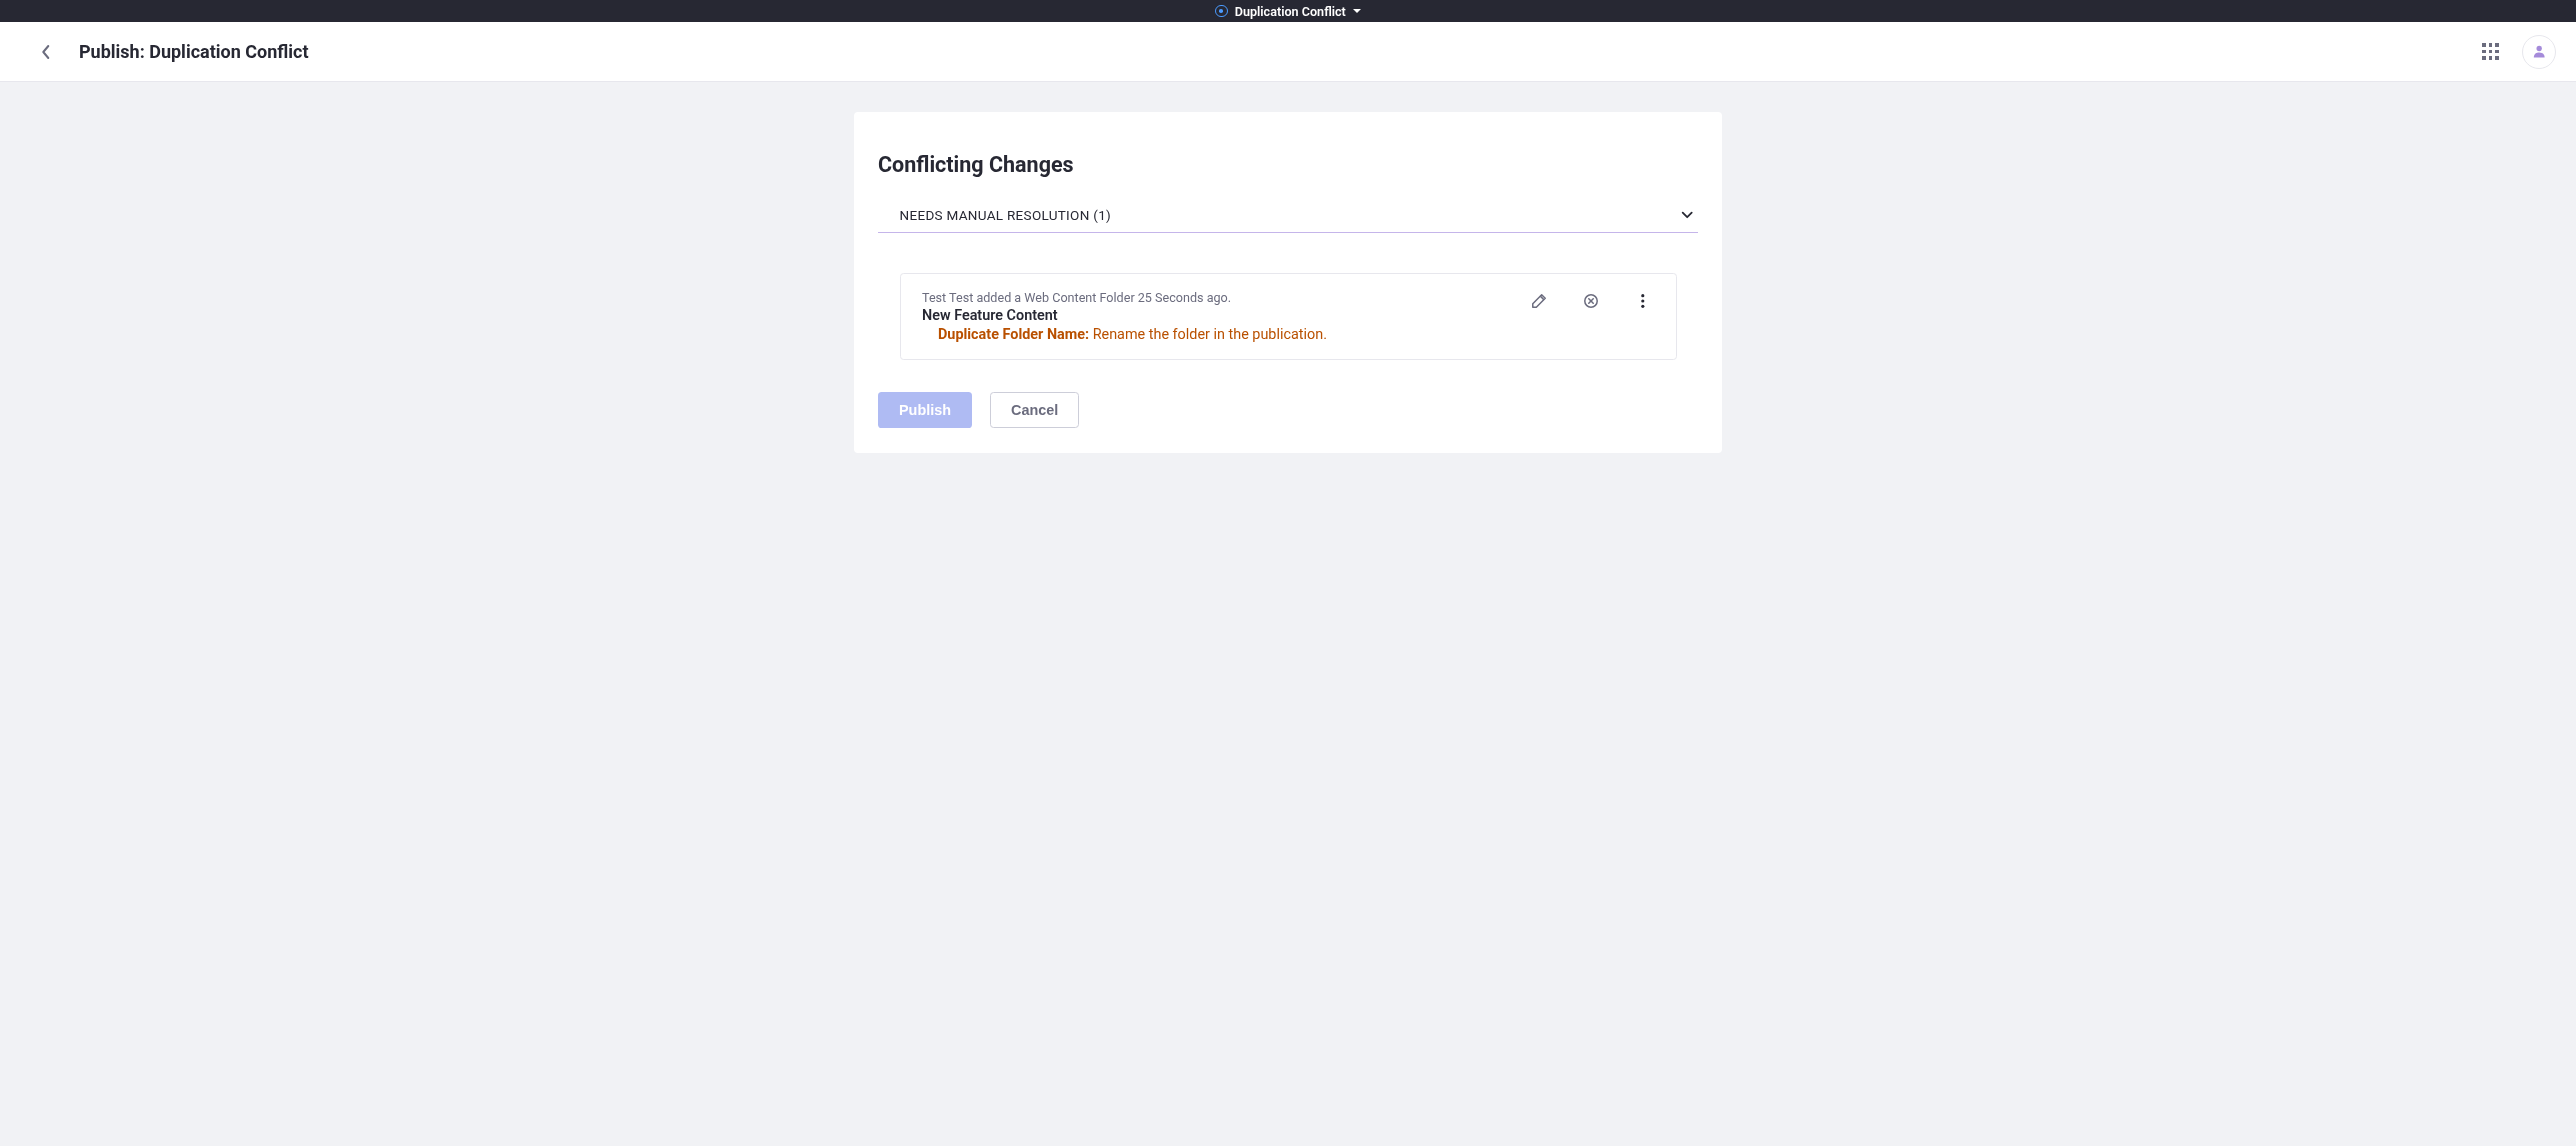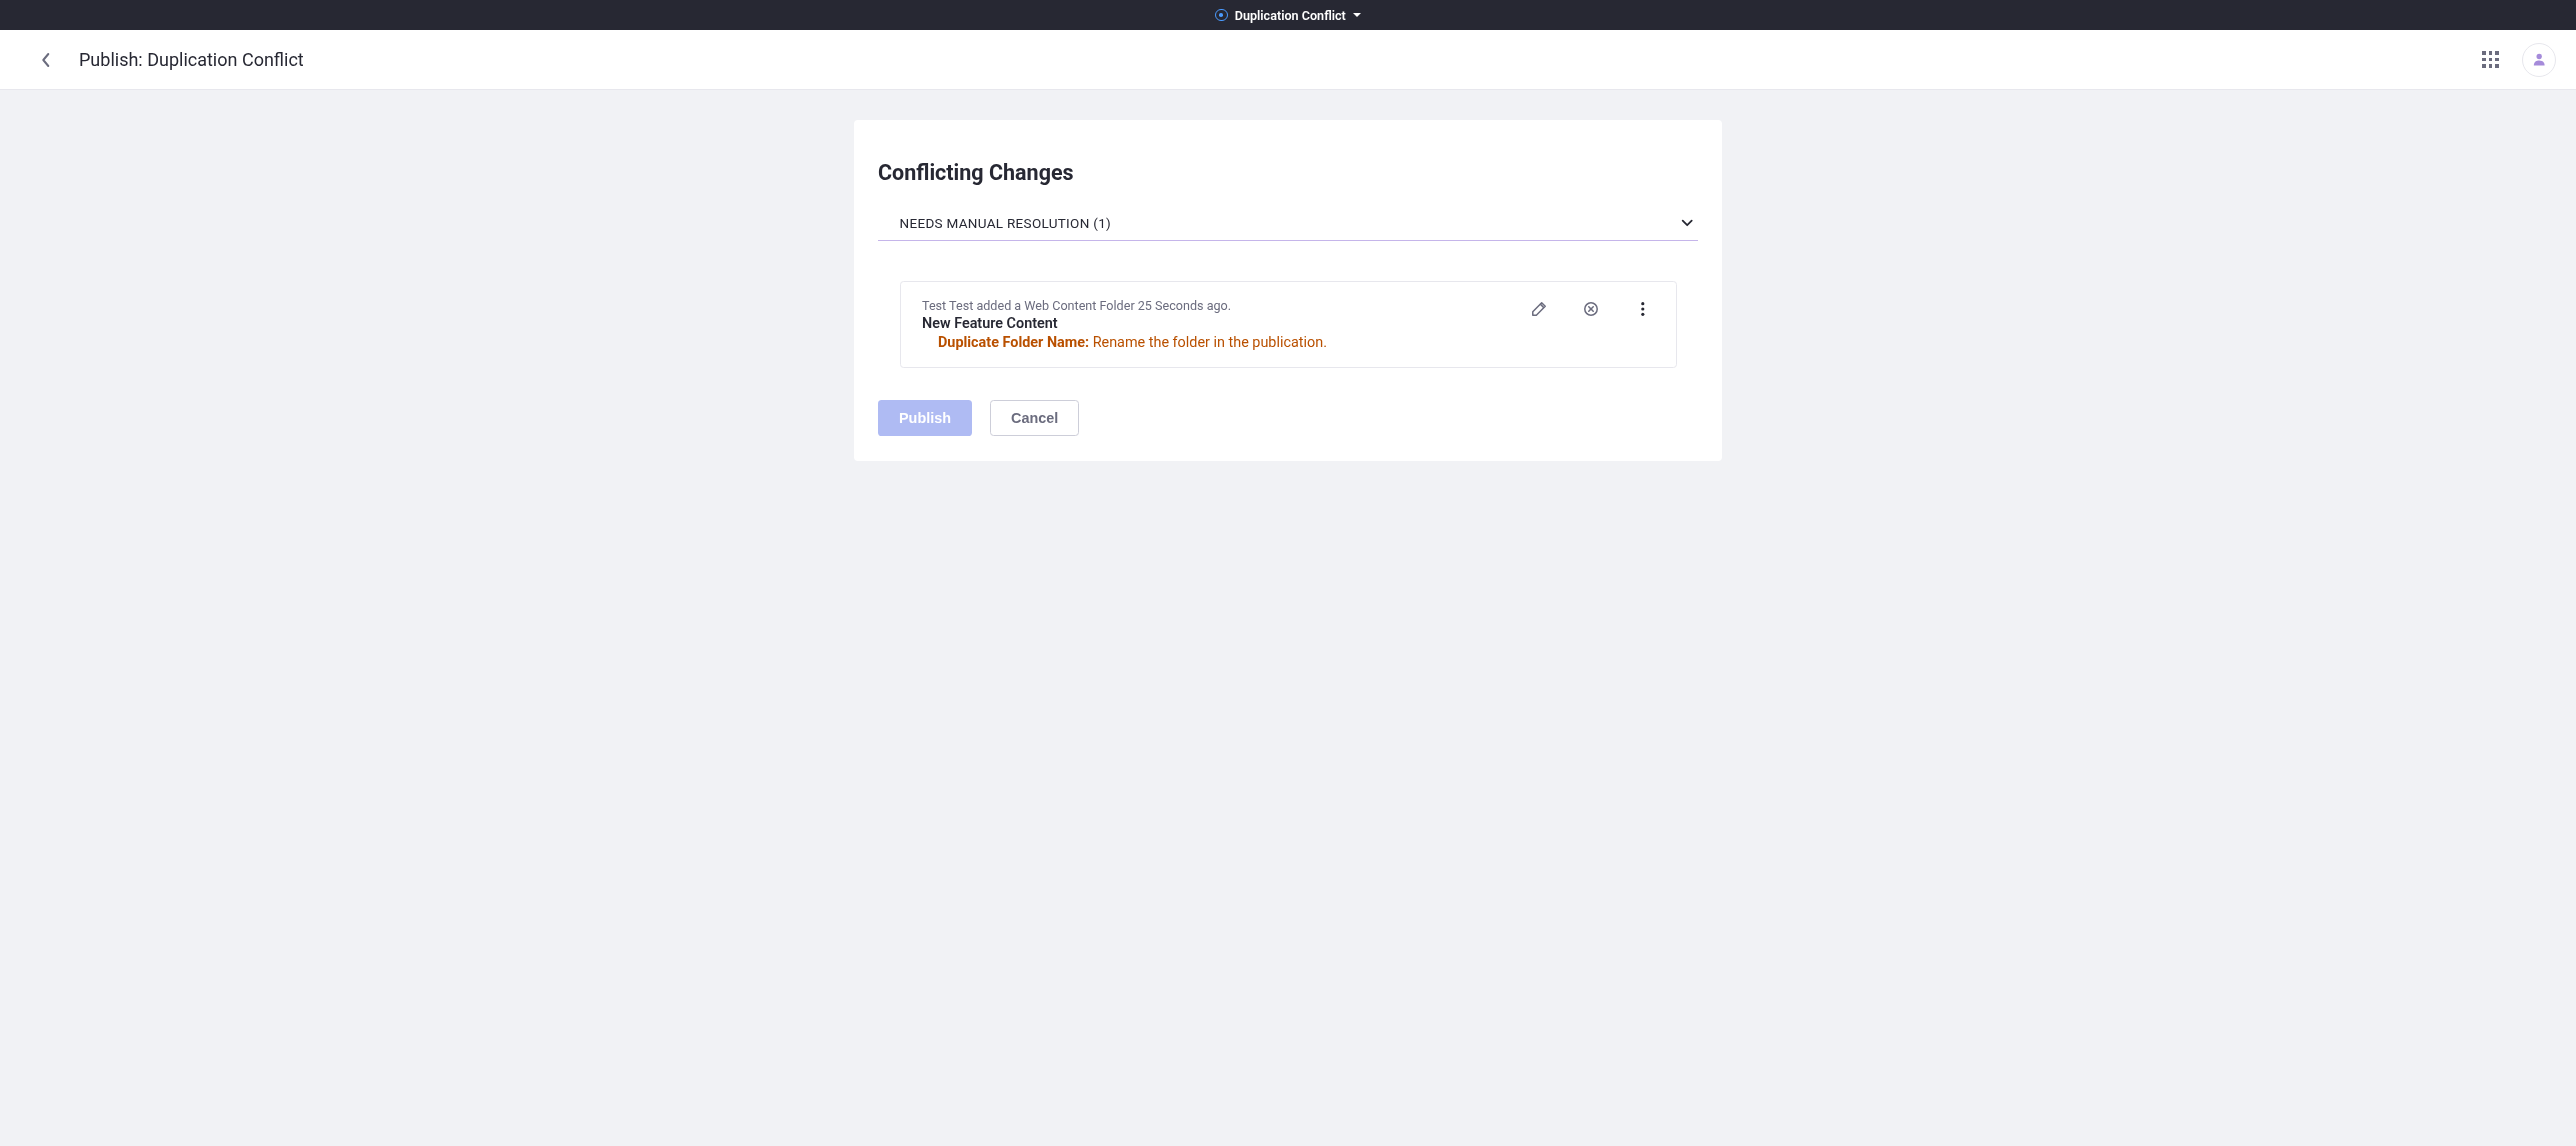--- a/index.html
+++ b/index.html
@@ -9,21 +9,21 @@
     }
     
     body {
       font-family: -apple-system, BlinkMacSystemFont, "Segoe UI", Roboto, Helvetica, Arial, sans-serif;
       background: #f1f2f5;
       color: #272833;
     }
     
     .topbar {
       background: #272833;
-      height: 30px;
+      height: 22px;
       display: flex;
       align-items: center;
       justify-content: center;
       color: #fff;
       font-size: 12.6px;
       font-weight: 600;
     }
     
     .topbar-title {
       display: flex;
@@ -77,21 +77,21 @@
       cursor: pointer;
       display: flex;
       align-items: center;
       justify-content: center;
       width: 21.5px;
       height: 21.5px;
     }
     
     .page-title {
       font-size: 18px;
-      font-weight: 400;
+      font-weight: 700;
       color: #272833;
     }
     
     .header-right {
       display: flex;
       align-items: center;
       gap: 18px;
     }
     
     .apps-grid {

